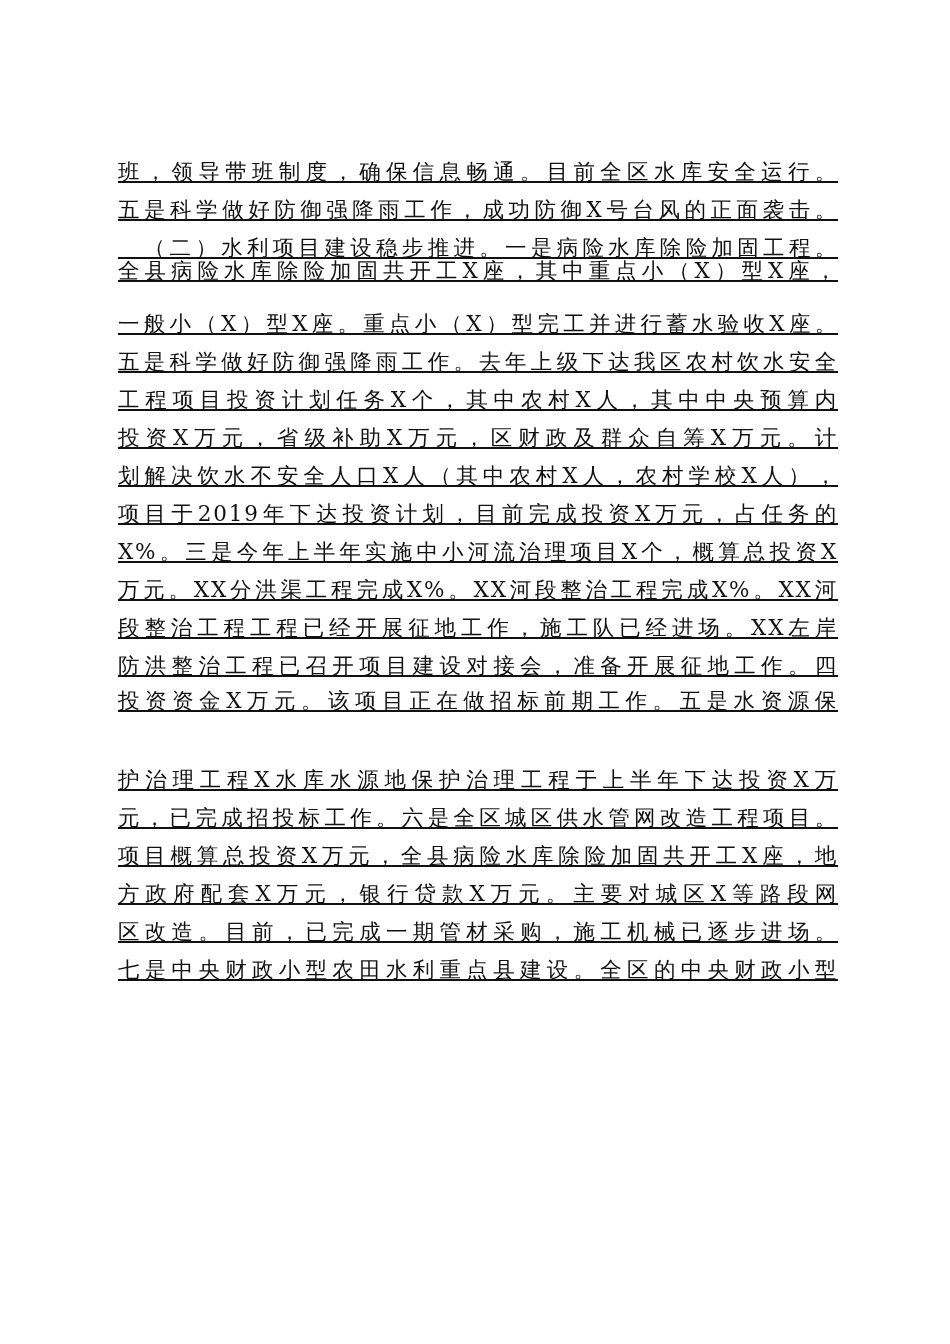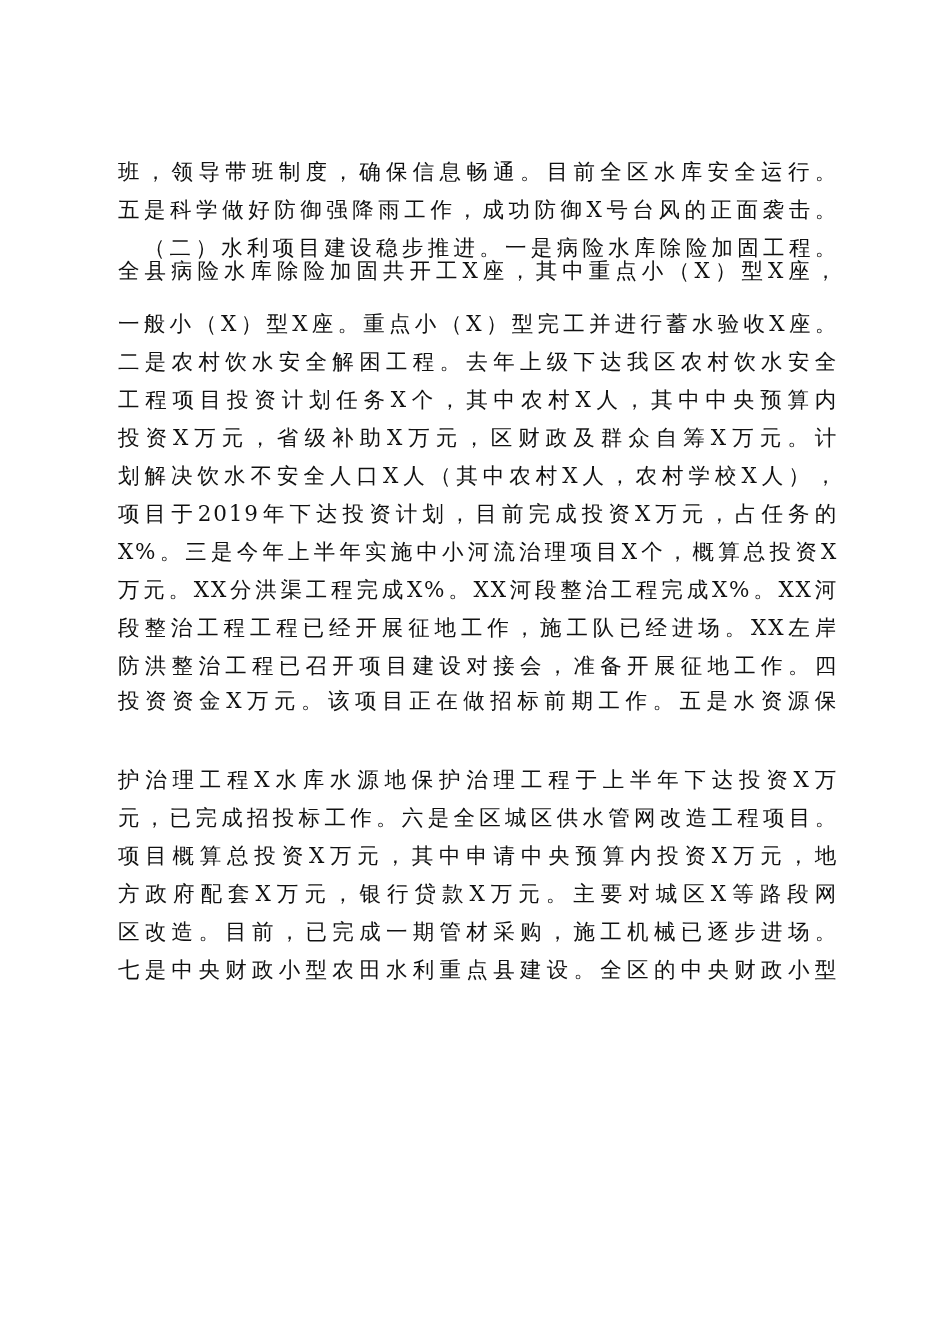--- a/index.html
+++ b/index.html
@@ -13,40 +13,41 @@
     width: 720px;
     height: 38px;
     font-family: "DejaVu Serif", "Liberation Serif", serif;
     font-size: 21.5px;
     line-height: 38px;
     color: #111;
     white-space: nowrap;
     letter-spacing: 1.8px;
     text-align: justify;
     text-align-last: justify;
+    text-decoration: underline;
   }
 </style>
 </head>
 <body>
 
 <div class="page">
   <div class="line" style="top:153px">班，领导带班制度，确保信息畅通。目前全区水库安全运行。</div>
   <div class="line" style="top:191px">五是科学做好防御强降雨工作，成功防御X号台风的正面袭击。</div>
   <div class="line" style="top:229px">　（二）水利项目建设稳步推进。一是病险水库除险加固工程。</div>
   <div class="line" style="top:252px">全县病险水库除险加固共开工X座，其中重点小（X）型X座，</div>
   <div class="line" style="top:305px">一般小（X）型X座。重点小（X）型完工并进行蓄水验收X座。</div>
-  <div class="line" style="top:343px">二是农村饮水安全解困工程。去年上级下达我区农村饮水安全</div>
+  <div class="line" style="top:343px">五是科学做好防御强降雨工作。去年上级下达我区农村饮水安全</div>
   <div class="line" style="top:381px">工程项目投资计划任务X个，其中农村X人，其中中央预算内</div>
   <div class="line" style="top:419px">投资X万元，省级补助X万元，区财政及群众自筹X万元。计</div>
   <div class="line" style="top:457px">划解决饮水不安全人口X人（其中农村X人，农村学校X人），</div>
   <div class="line" style="top:495px">项目于2019年下达投资计划，目前完成投资X万元，占任务的</div>
   <div class="line" style="top:533px">X%。三是今年上半年实施中小河流治理项目X个，概算总投资X</div>
   <div class="line" style="top:571px">万元。XX分洪渠工程完成X%。XX河段整治工程完成X%。XX河</div>
   <div class="line" style="top:609px">段整治工程工程已经开展征地工作，施工队已经进场。XX左岸</div>
   <div class="line" style="top:647px">防洪整治工程已召开项目建设对接会，准备开展征地工作。四</div>
   <div class="line" style="top:682px">投资资金X万元。该项目正在做招标前期工作。五是水资源保</div>
   <div class="line" style="top:761px">护治理工程X水库水源地保护治理工程于上半年下达投资X万</div>
   <div class="line" style="top:799px">元，已完成招投标工作。六是全区城区供水管网改造工程项目。</div>
-  <div class="line" style="top:837px">项目概算总投资X万元，其中申请中央预算内投资X万元，地</div>
+  <div class="line" style="top:837px">项目概算总投资X万元，全县病险水库除险加固共开工X座，地</div>
   <div class="line" style="top:875px">方政府配套X万元，银行贷款X万元。主要对城区X等路段网</div>
   <div class="line" style="top:913px">区改造。目前，已完成一期管材采购，施工机械已逐步进场。</div>
   <div class="line" style="top:951px">七是中央财政小型农田水利重点县建设。全区的中央财政小型</div>
 </div>
 
 </body></html>

